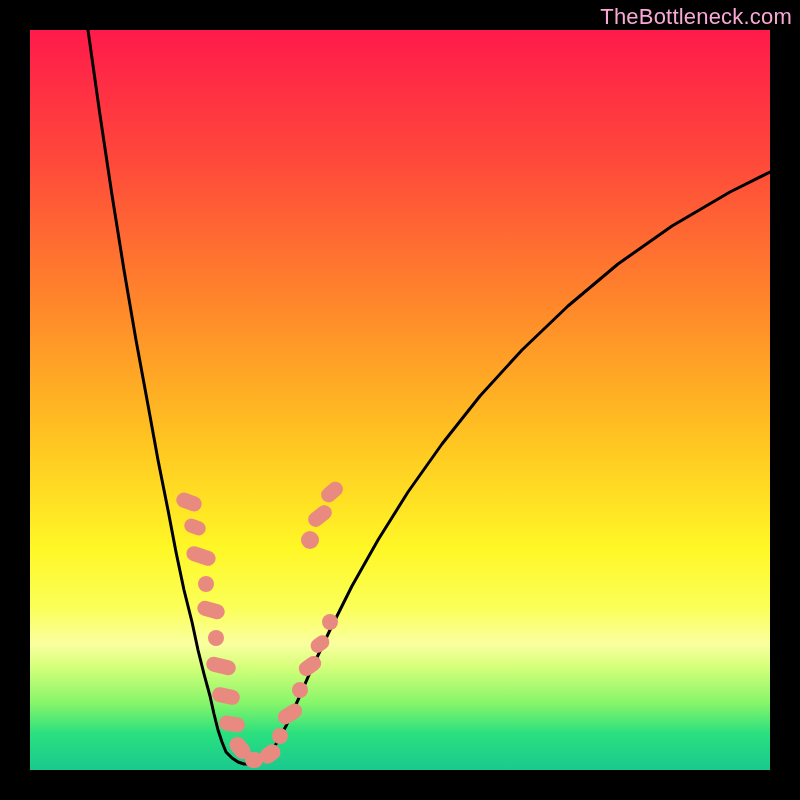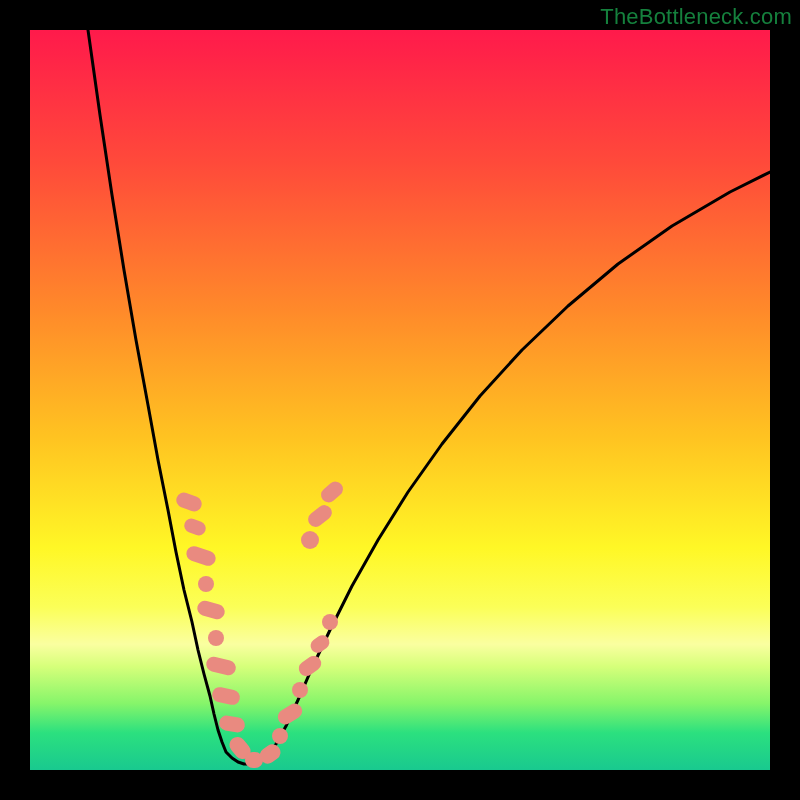--- a/index.html
+++ b/index.html
@@ -38,21 +38,21 @@
       #86f56a 91%,
       #2be07f 95%,
       #19c98f 100%
     );
     overflow: hidden;
   }
   .watermark {
     position: absolute;
     top: 4px;
     right: 8px;
-    color: #15803d;
+    color: #f9a8d4;
     font-size: 22px;
     letter-spacing: 0.2px;
     z-index: 10;
     user-select: none;
   }
   svg {
     position: absolute;
     left: 0;
     top: 0;
   }

